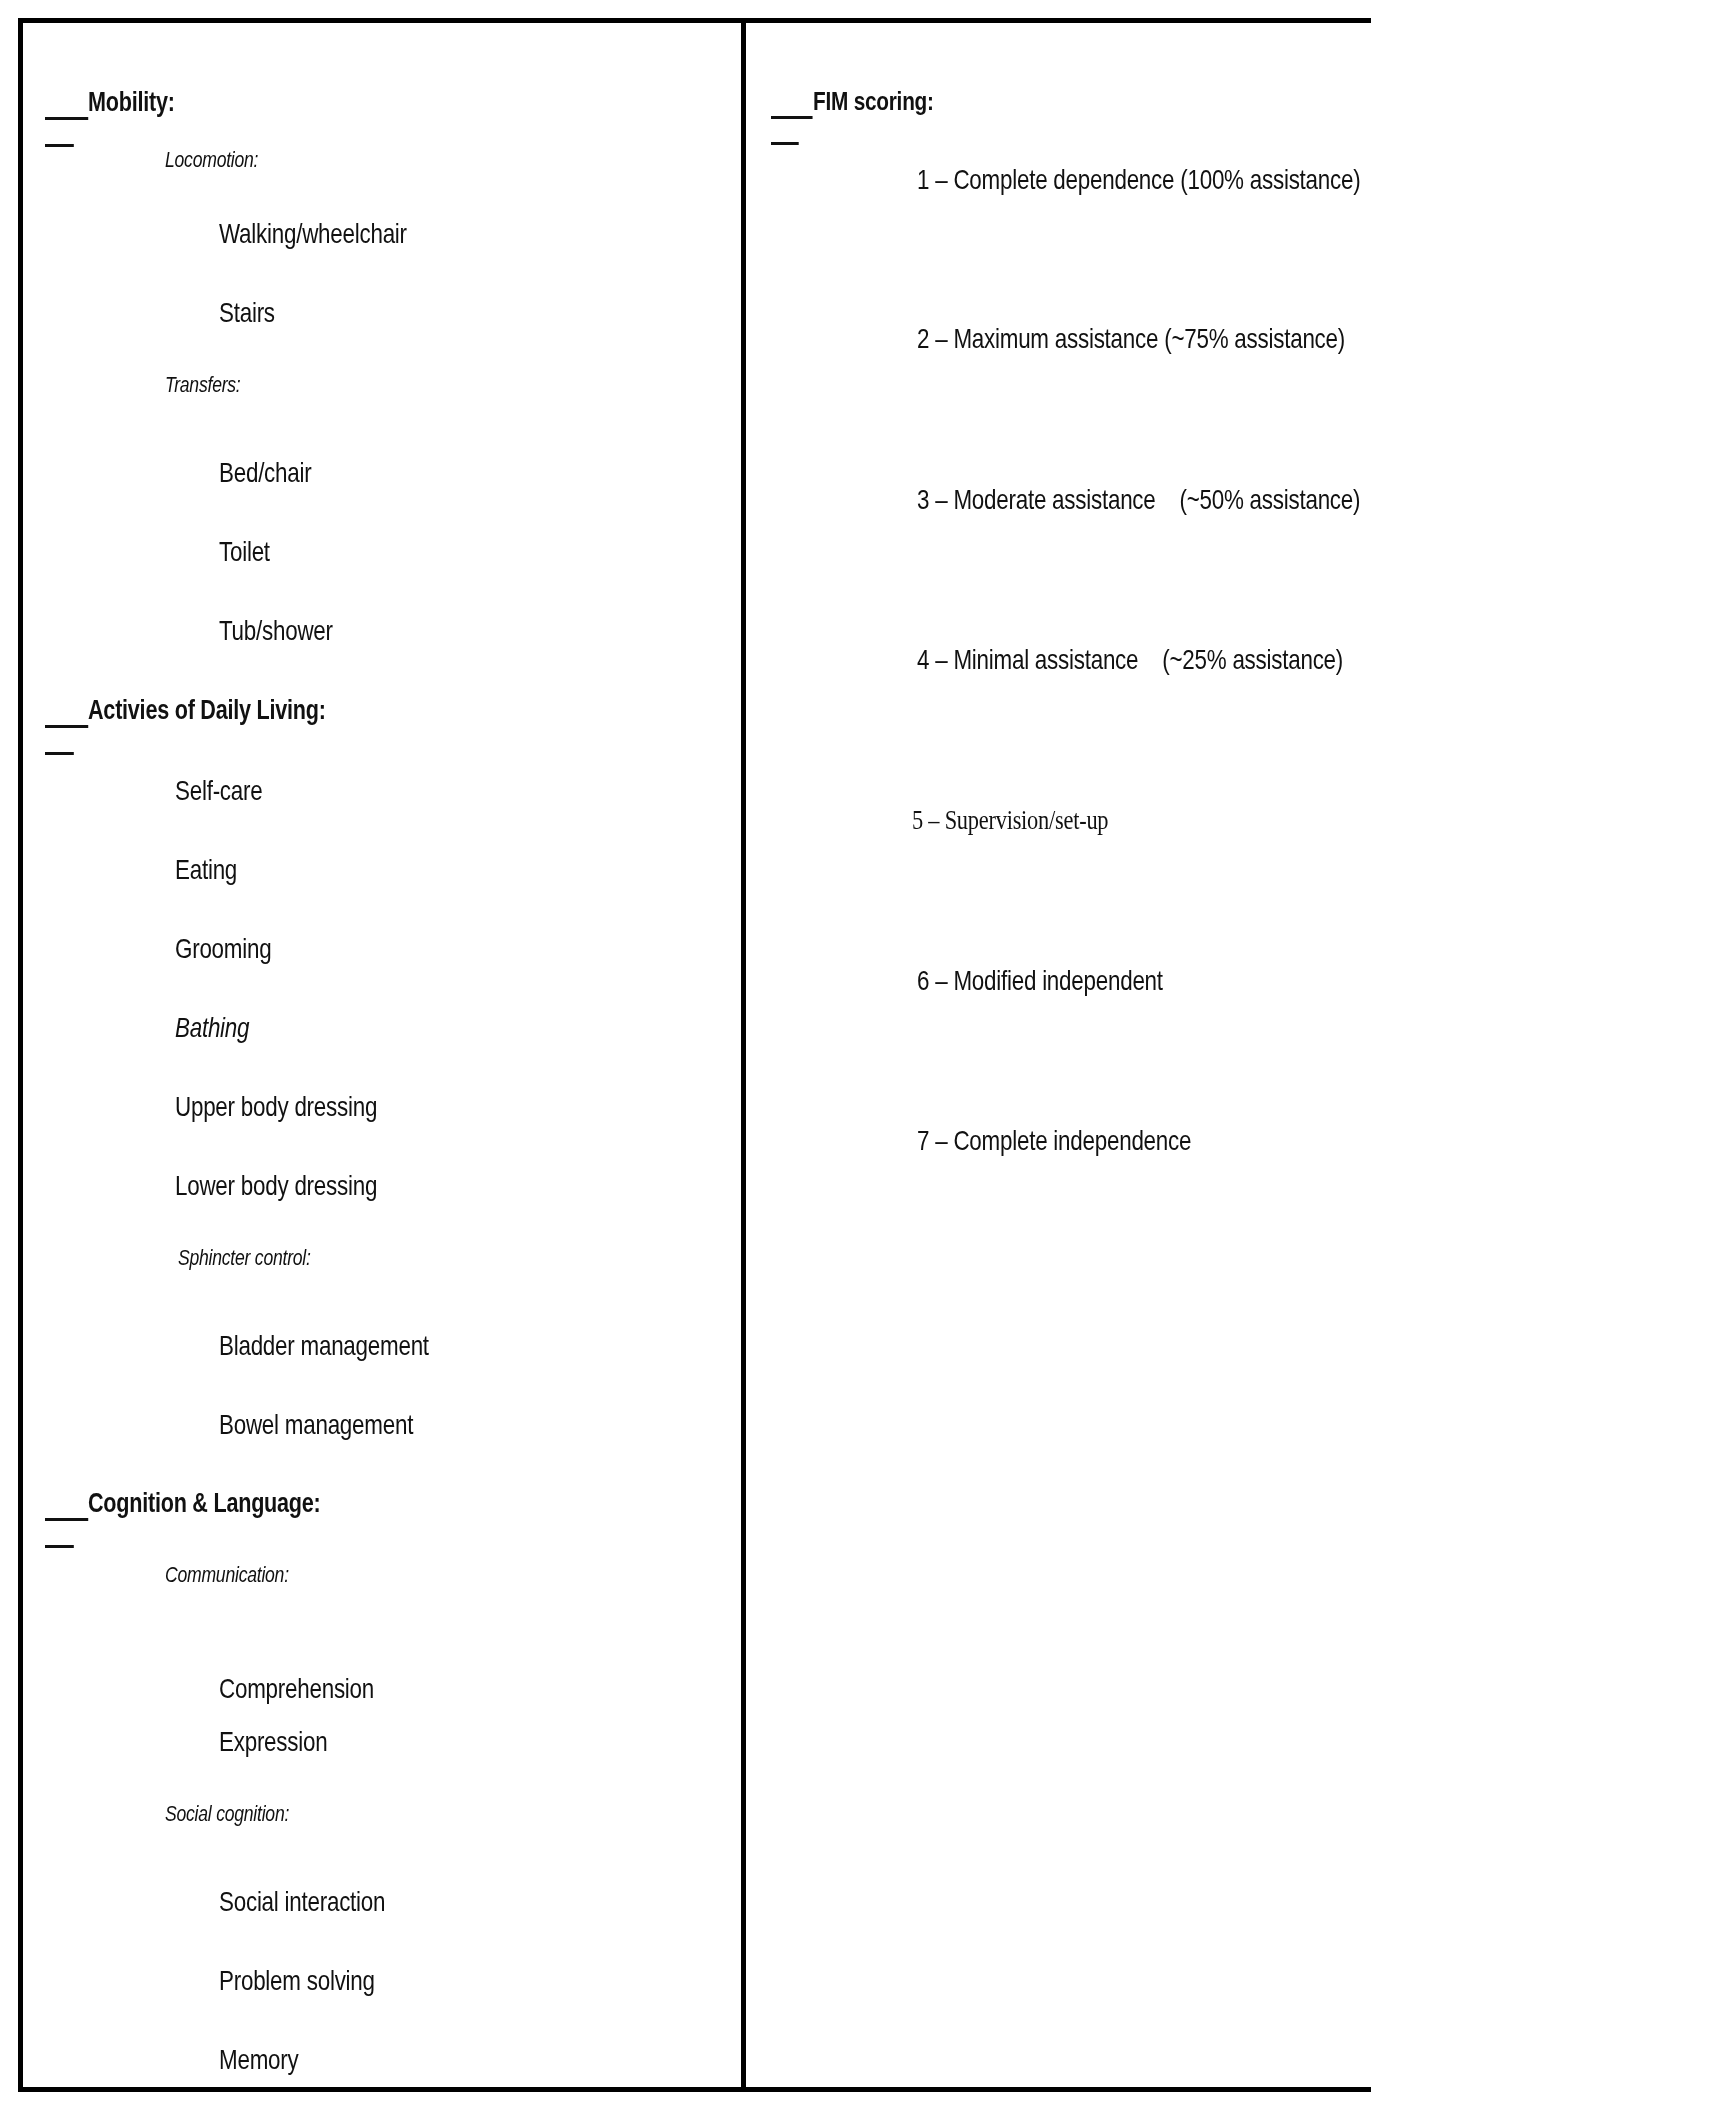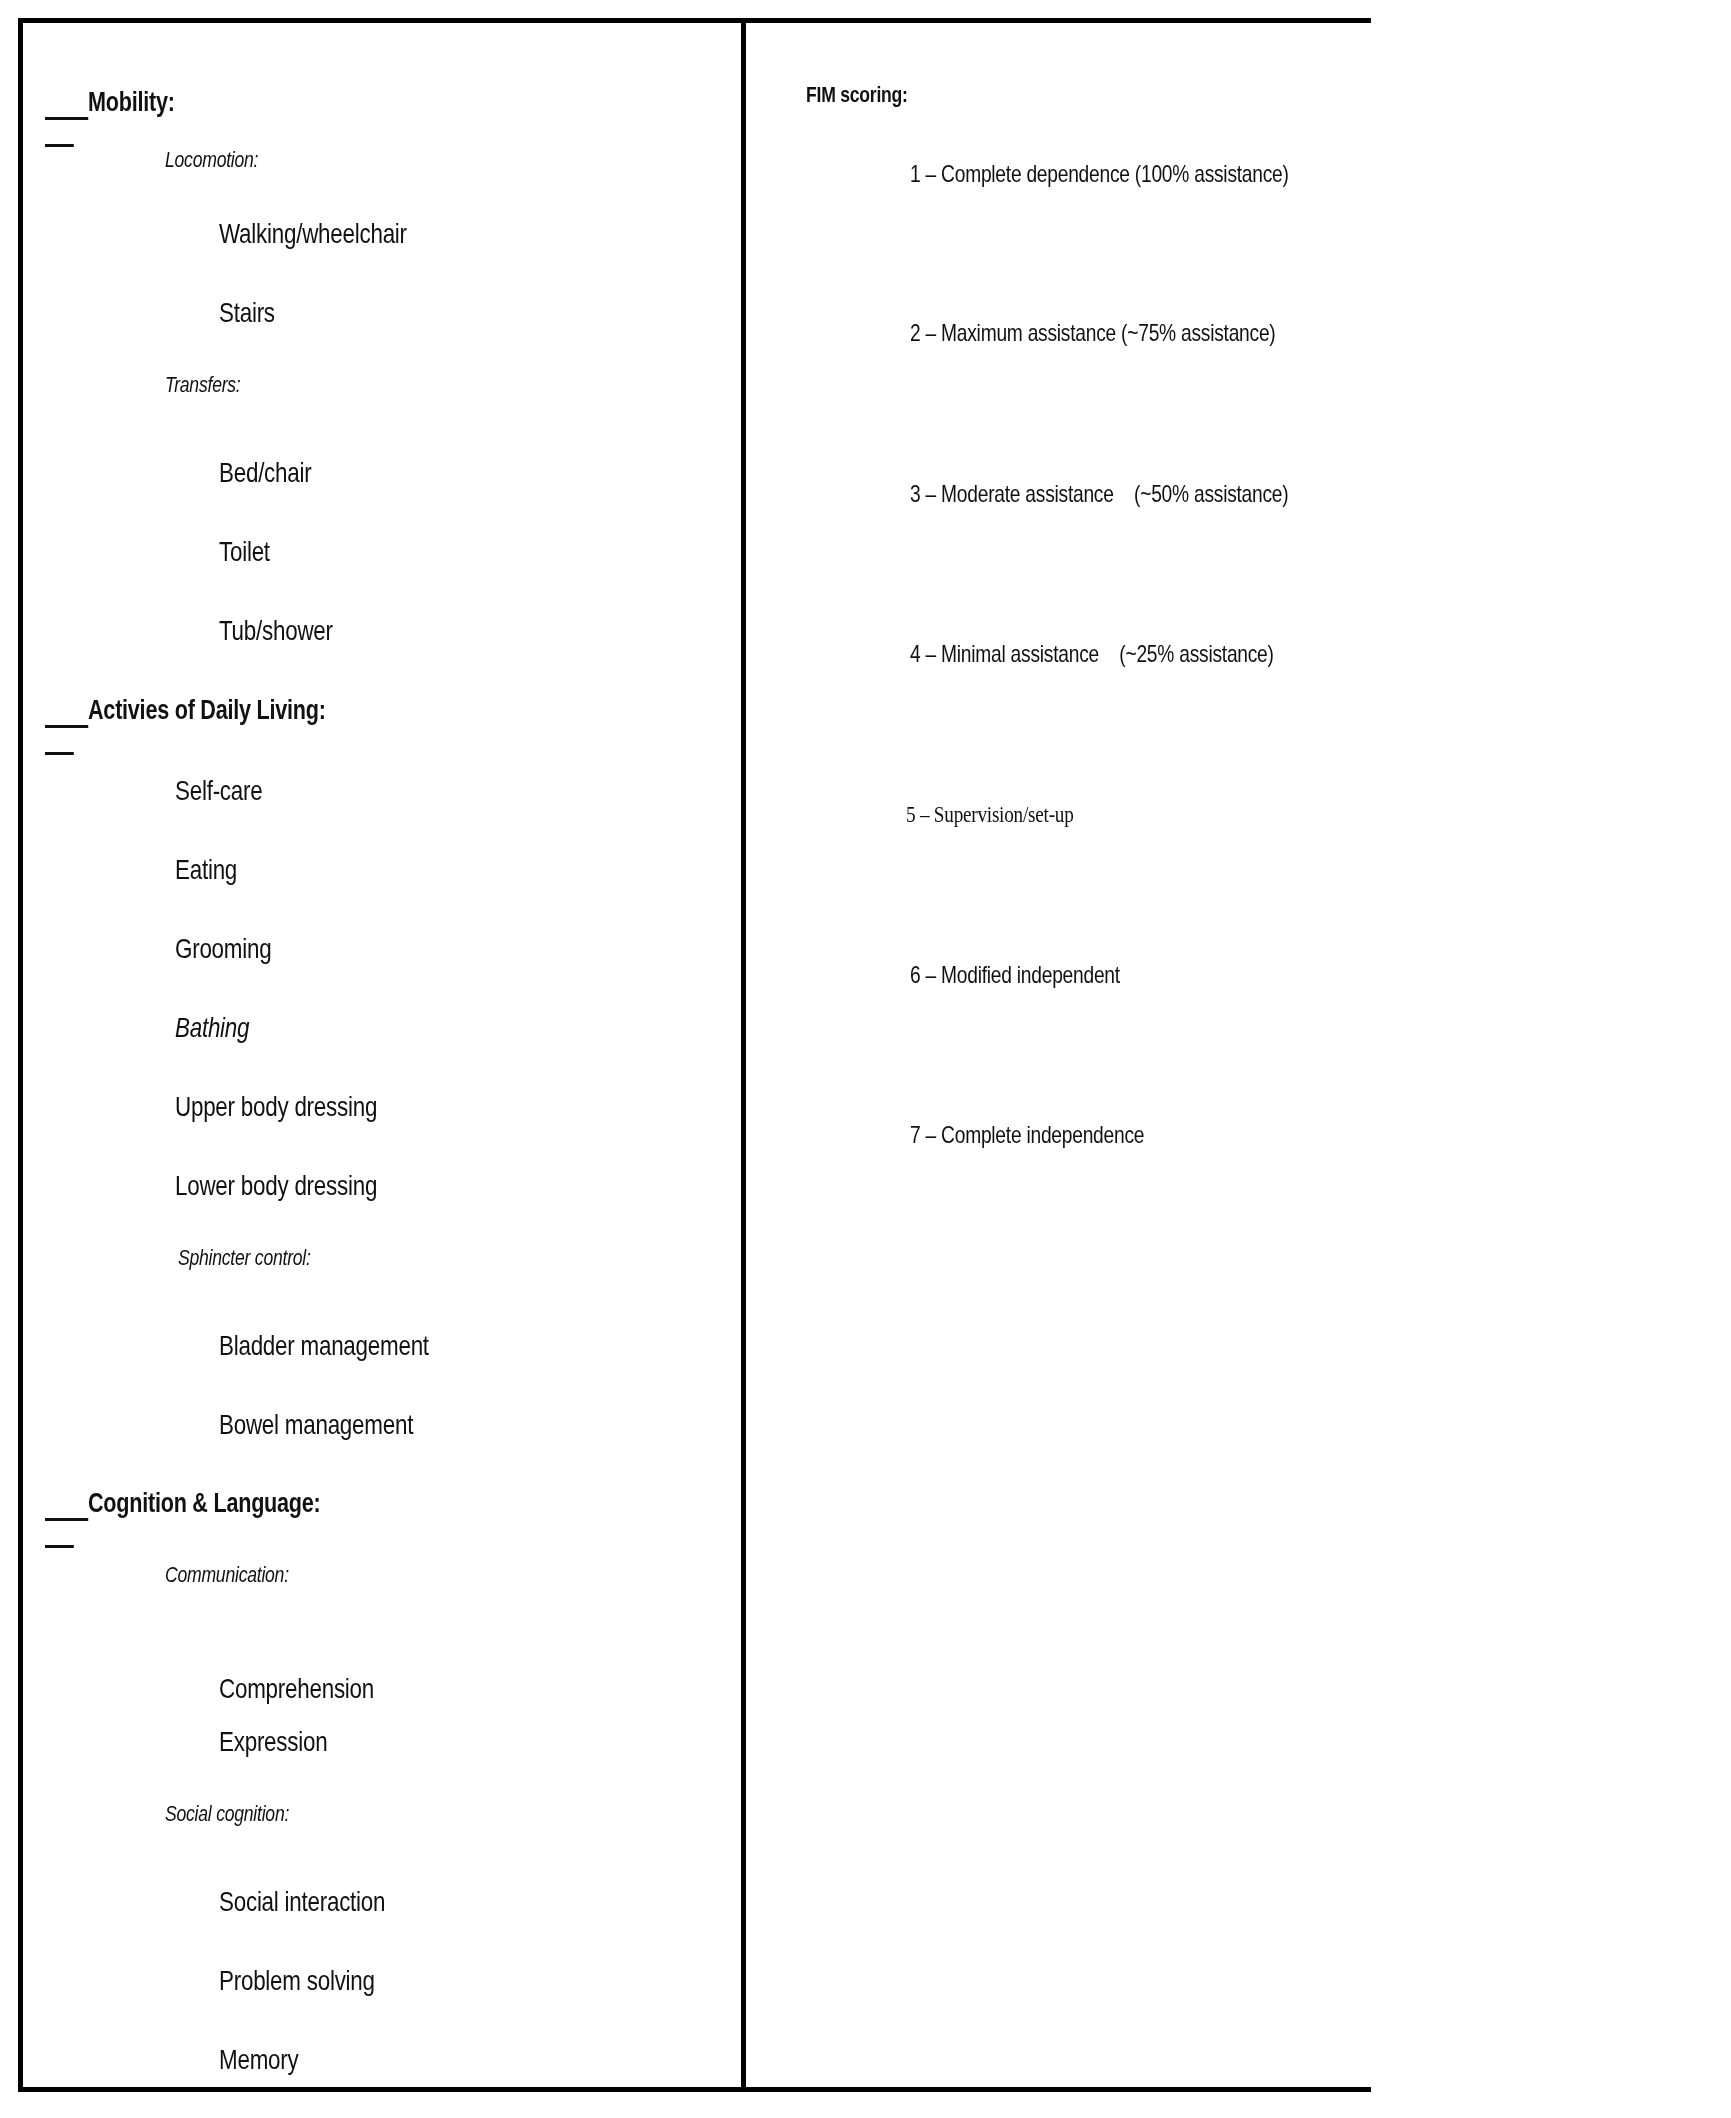--- a/index.html
+++ b/index.html
@@ -93,28 +93,29 @@
     line-height: 1;
   }
 
   .item {
     font-size: 28px;
     line-height: 1;
   }
 
   .fim-head {
     font-weight: bold;
-    font-size: 22px;
-    line-height: 1;
+    font-size: 26px;
+    line-height: 1;
+    text-decoration: underline;
     text-underline-offset: 5.5px;
     text-decoration-thickness: 3.3px;
   }
 
   .fim-item {
-    font-size: 24px;
+    font-size: 28px;
     line-height: 1;
   }
 
   
   .lv0 { margin-left: 0px; }
 </style>
 </head>
 <body>
 
 <div id="page">

